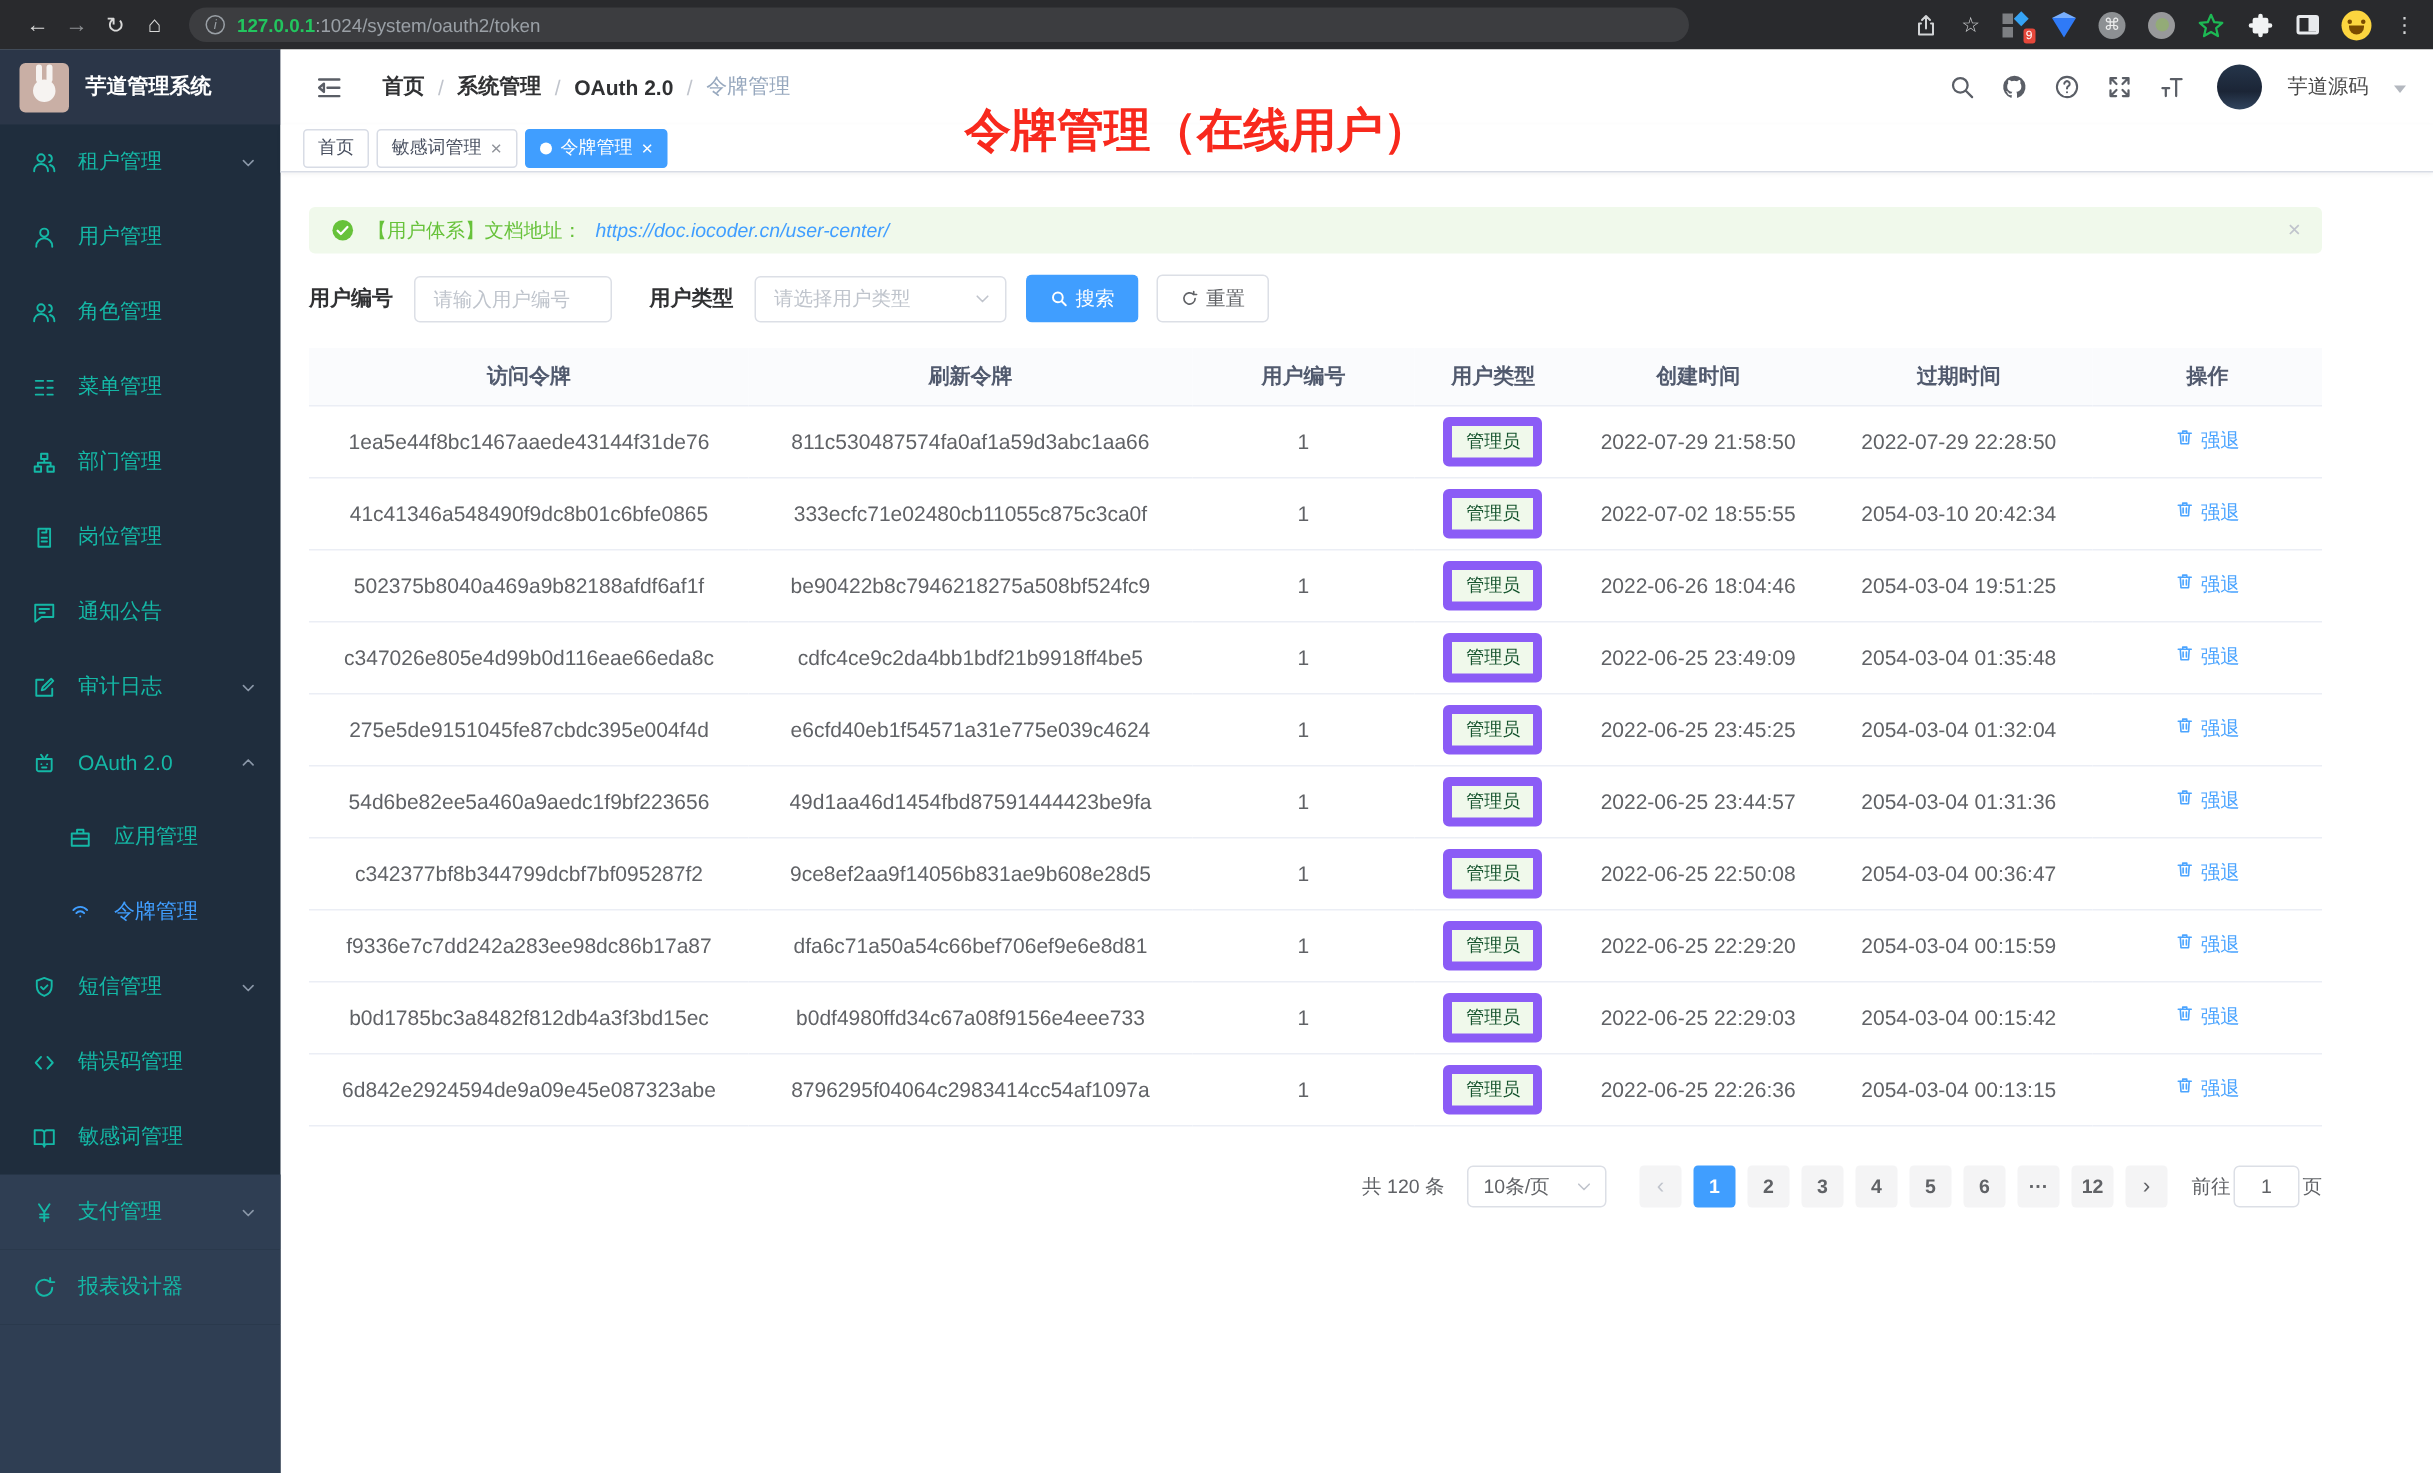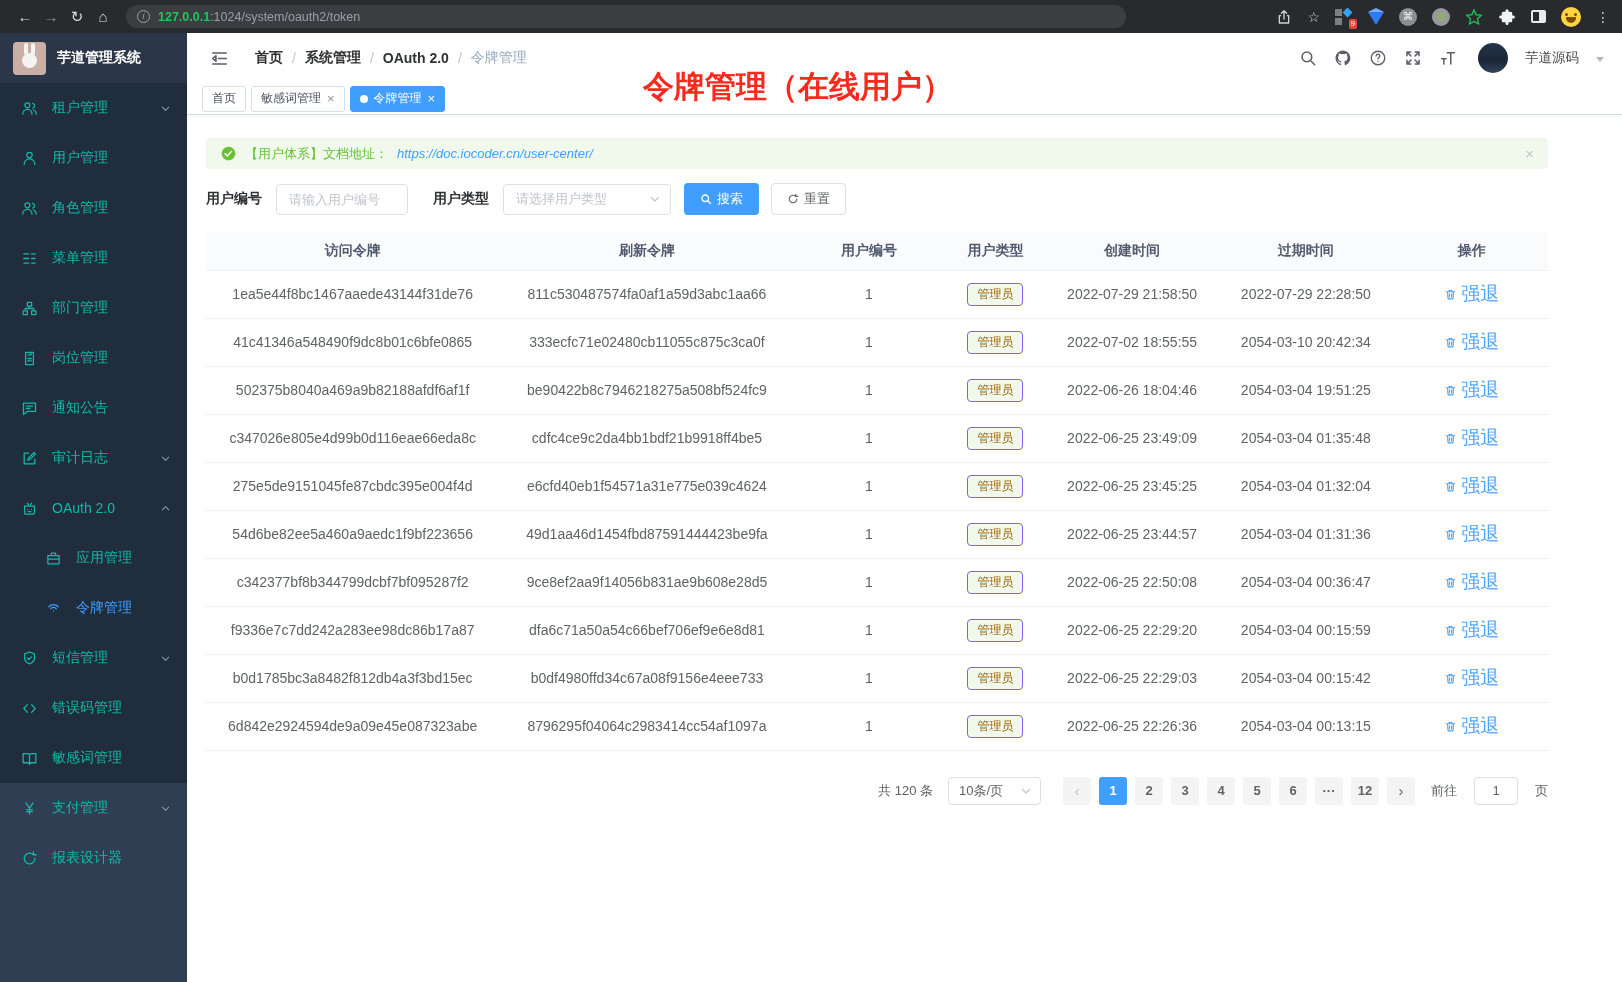--- a/index.html
+++ b/index.html
@@ -119,41 +119,41 @@
   .btn-primary { background:#409eff; color:#fff; margin-left:13px; }
   .btn-plain { background:#fff; color:#606266; border-color:#dcdfe6; margin-left:12px; }
   .btn svg { width:12px; height:12px; }
 
   
   table { width:100%; border-collapse:collapse; margin-top:17px; table-layout:fixed; }
   thead th { height:38px; background:#fafbfd; color:#515a6e; font-size:14px; font-weight:700;
     border-bottom:1px solid #ebeef5; text-align:center; }
   tbody td { height:48px; color:#606266; font-size:14px; text-align:center;
     border-bottom:1px solid #ebeef5; }
-  .badge { display:inline-block; padding:2px 9px; font-size:12px; color:#a16207;
-    background:#f0f9eb; border:1px solid #8b5cf6; border-radius:4px; }
-  .action-link { display:inline-flex; align-items:center; gap:4px; color:#4ba4ff;
-    font-size:19px; cursor:pointer; }
+  .badge { display:inline-block; padding:2px 9px; font-size:12px; color:#14532d;
+    background:#f0f9eb; border:6px solid #8b5cf6; border-radius:4px; }
+  .action-link { display:inline-flex; align-items:flex-start; gap:4px; color:#4ba4ff;
+    font-size:13px; cursor:pointer; }
   .action-link svg { width:13px; height:13px; }
 
   
   .pagination { margin-top:26px; display:flex; align-items:center; justify-content:flex-end;
     font-size:13px; color:#606266; }
   .pg-total { margin-right:15px; }
   .pg-size { width:93px; height:28px; border:1px solid #dcdfe6; border-radius:4px;
     display:flex; align-items:center; justify-content:space-between; padding:0 8px 0 10px;
     color:#606266; cursor:pointer; margin-right:18px; background:#fff; }
   .pg-size .sel-chev { width:12px; height:12px; color:#c0c4cc; }
   .pg-btn { min-width:28px; height:28px; margin:0 4px; border-radius:3px; background:#f4f4f5;
     color:#606266; font-weight:700; display:inline-flex; align-items:center; justify-content:center;
     cursor:pointer; padding:0 4px; font-size:13px; }
   .pg-btn.active { background:#409eff; color:#fff; }
   .pg-arrow { font-weight:400; font-size:15px; }
   .pg-arrow.prev { color:#c0c4cc; }
-  .pg-jump { margin-left:12px; display:flex; align-items:center; gap:17px; }
+  .pg-jump { margin-left:12px; display:flex; align-items:center; gap:2px; }
   .pg-goto { width:44px; height:28px; border:1px solid #dcdfe6; border-radius:4px; text-align:center;
     font-size:13px; color:#606266; outline:none;
     font-family:"Liberation Sans","DejaVu Sans",sans-serif; }
 </style>
 </head>
 <body>
 
 <div class="browser-bar">
   <span class="nav-ic">←</span>
   <span class="nav-ic dim">→</span>

